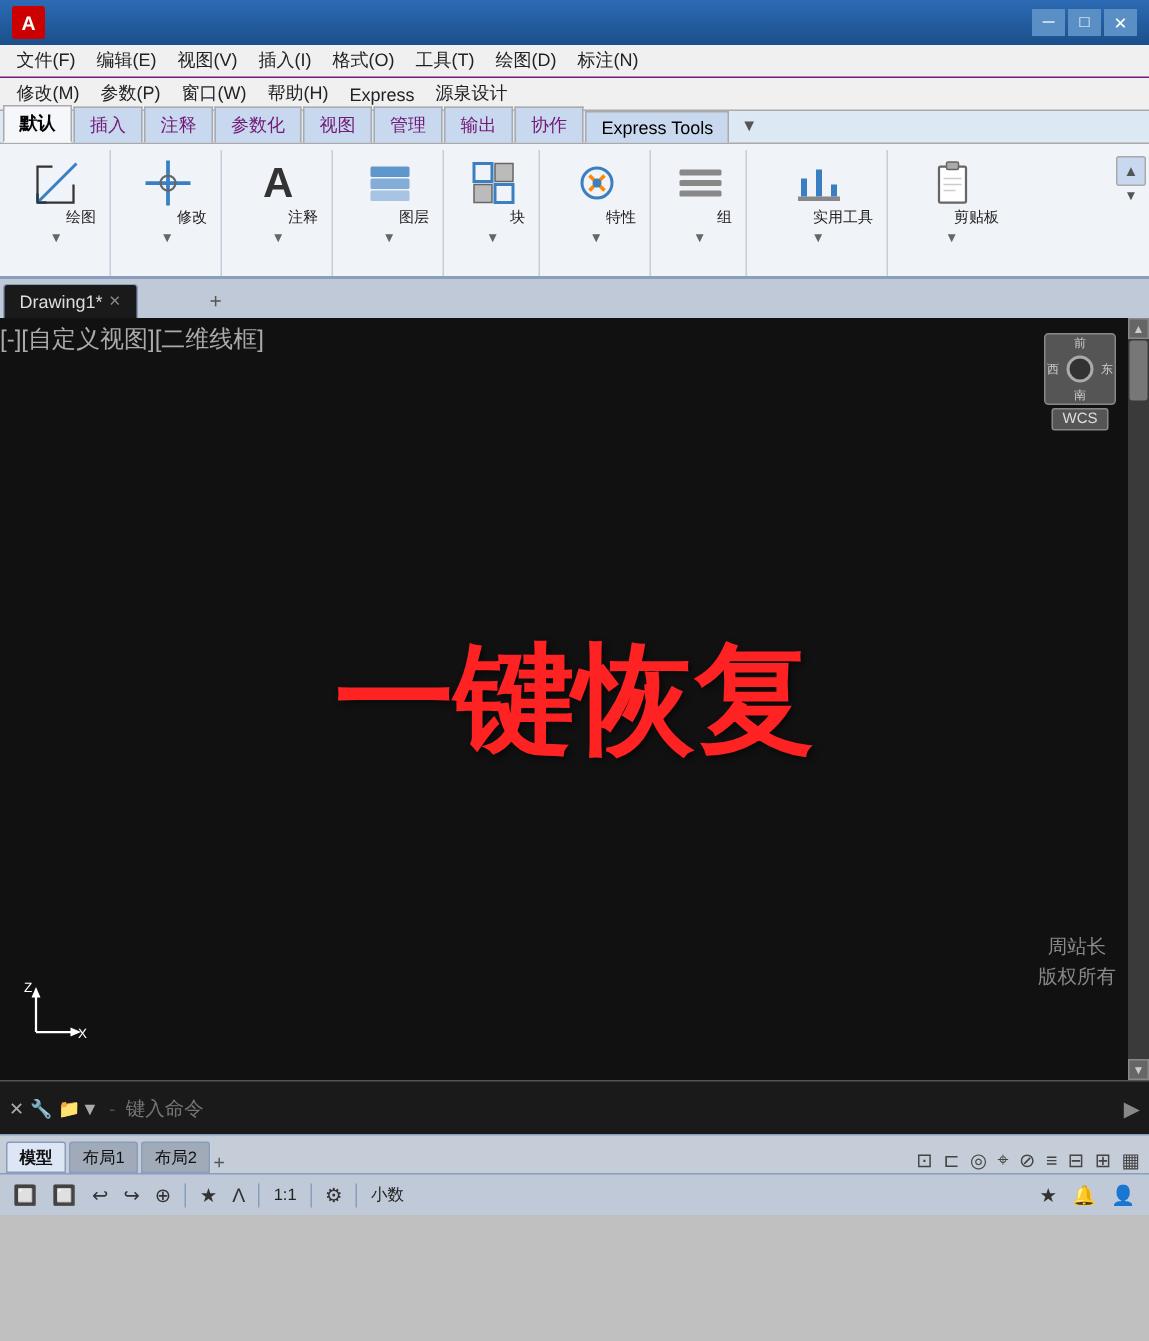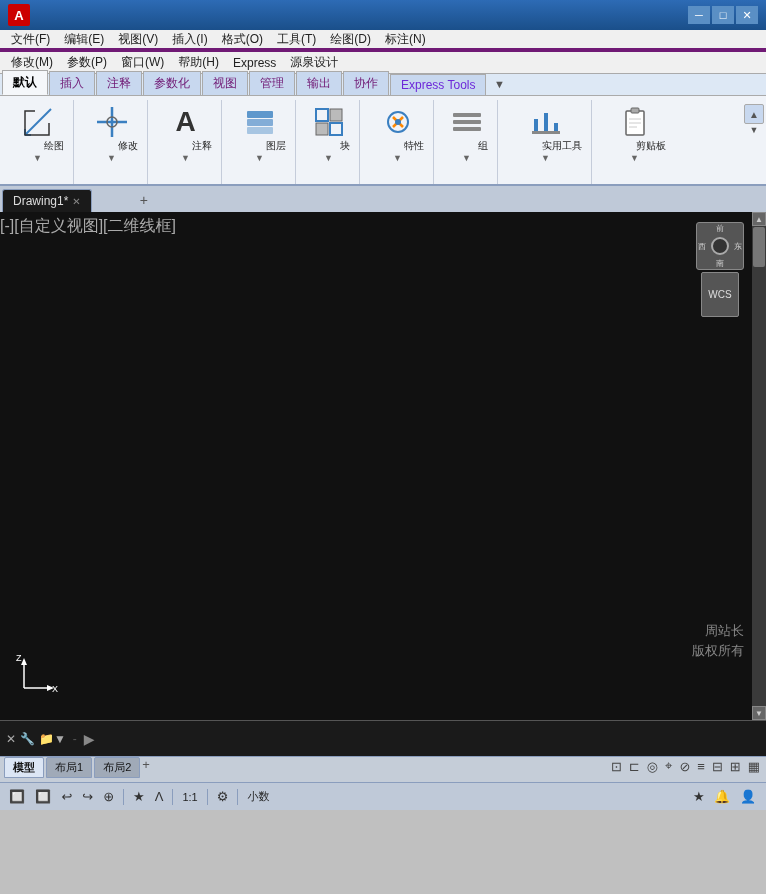--- a/index.html
+++ b/index.html
@@ -61,21 +61,21 @@
     }
 
     
     #menu-bar {
       width: 100%;
       height: 22px;
       background: #f0f0f0;
       display: flex;
       align-items: center;
       padding: 0 4px;
-      border-bottom: 4px solid #701a75;
+      border-bottom: 1px solid #701a75;
     }
     .menu-item {
       font-size: 12px;
       padding: 2px 7px;
       cursor: pointer;
       color: #222;
       white-space: nowrap;
     }
 
     
@@ -102,21 +102,21 @@
     .ribbon-tab.active {
       background: #f5f7fa;
       border-bottom: 1px solid #f5f7fa;
       color: #000;
       font-weight: bold;
     }
     .ribbon-tab-express {
       font-size: 12px;
       padding: 3px 10px;
       cursor: pointer;
-      color: #6d28d9;
+      color: #000000;
       background: #c8d8ef;
       border: 1px solid #aaa;
       border-bottom: none;
       margin-right: 1px;
     }
 
     #ribbon-panel {
       width: 100%;
       height: 90px;
       background: #f0f3f8;
@@ -284,31 +284,31 @@
     .compass-n { position: absolute; top: 0; left: 50%; transform: translateX(-50%); font-size: 8px; color: #ccc; }
     .compass-s { position: absolute; bottom: 0; left: 50%; transform: translateX(-50%); font-size: 8px; color: #ccc; }
     .compass-w { position: absolute; left: 1px; top: 50%; transform: translateY(-50%); font-size: 8px; color: #ccc; }
     .compass-e { position: absolute; right: 1px; top: 50%; transform: translateY(-50%); font-size: 8px; color: #ccc; }
     .wcs-label {
       background: #555;
       border: 1px solid #888;
       border-radius: 2px;
       color: #ddd;
       font-size: 10px;
-      padding: 16px 6px;
+      padding: 1px 6px;
     }
 
     
     #copyright {
       position: absolute;
       bottom: 60px;
       right: 22px;
       color: #888;
       font-size: 13px;
-      text-align: right;
+      text-align: center;
       line-height: 1.5;
     }
 
     
     #viewport-scrollbar {
       position: absolute;
       right: 0;
       top: 0;
       width: 14px;
       height: 100%;
@@ -379,21 +379,21 @@
       font-size: 14px;
     }
 
     
     #status-bar {
       width: 100%;
       height: 26px;
       background: #c5cdd8;
       border-top: 1px solid #8a9dbd;
       display: flex;
-      align-items: flex-start;
+      align-items: flex-end;
       padding: 0 4px;
       gap: 0;
     }
     .model-tab {
       font-size: 11px;
       padding: 2px 8px;
       cursor: pointer;
       background: #a0aab8;
       border: 1px solid #8a9dbd;
       border-radius: 2px 2px 0 0;
@@ -663,20 +663,21 @@
     <span>Drawing1*</span>
     <span class="drawing-tab-close">✕</span>
   </div>
   <div class="new-tab-btn">+</div>
 </div>
 
 <div id="viewport">
   <div id="viewport-label">[-][自定义视图][二维线框]</div>
 
   <div id="main-text">
+    <span class="big-red-text">一键恢复</span>
   </div>
 
   <div id="compass-widget">
     <div class="compass-box">
       <div class="compass-labels">
         <span class="compass-n">前</span>
         <span class="compass-s">南</span>
         <span class="compass-w">西</span>
         <span class="compass-e">东</span>
       </div>
@@ -708,20 +709,21 @@
     </div>
     <div class="scrollbar-btn">▼</div>
   </div>
 </div>
 
 <div id="command-line">
   <span class="cmd-icon">✕</span>
   <span class="cmd-icon">🔧</span>
   <span style="color:#aaa;font-size:12px;">📁▼</span>
   <span style="color:#555;margin:0 3px;font-size:12px;">-</span>
+  <input id="cmd-input" type="text" placeholder="键入命令" style="">
   <span class="cmd-arrow">▶</span>
 </div>
 
 <div id="status-bar">
   <div class="model-tab active">模型</div>
   <div class="model-tab">布局1</div>
   <div class="model-tab">布局2</div>
   <span class="status-plus">+</span>
   <div class="status-spacer"></div>
   <div class="status-icons">

